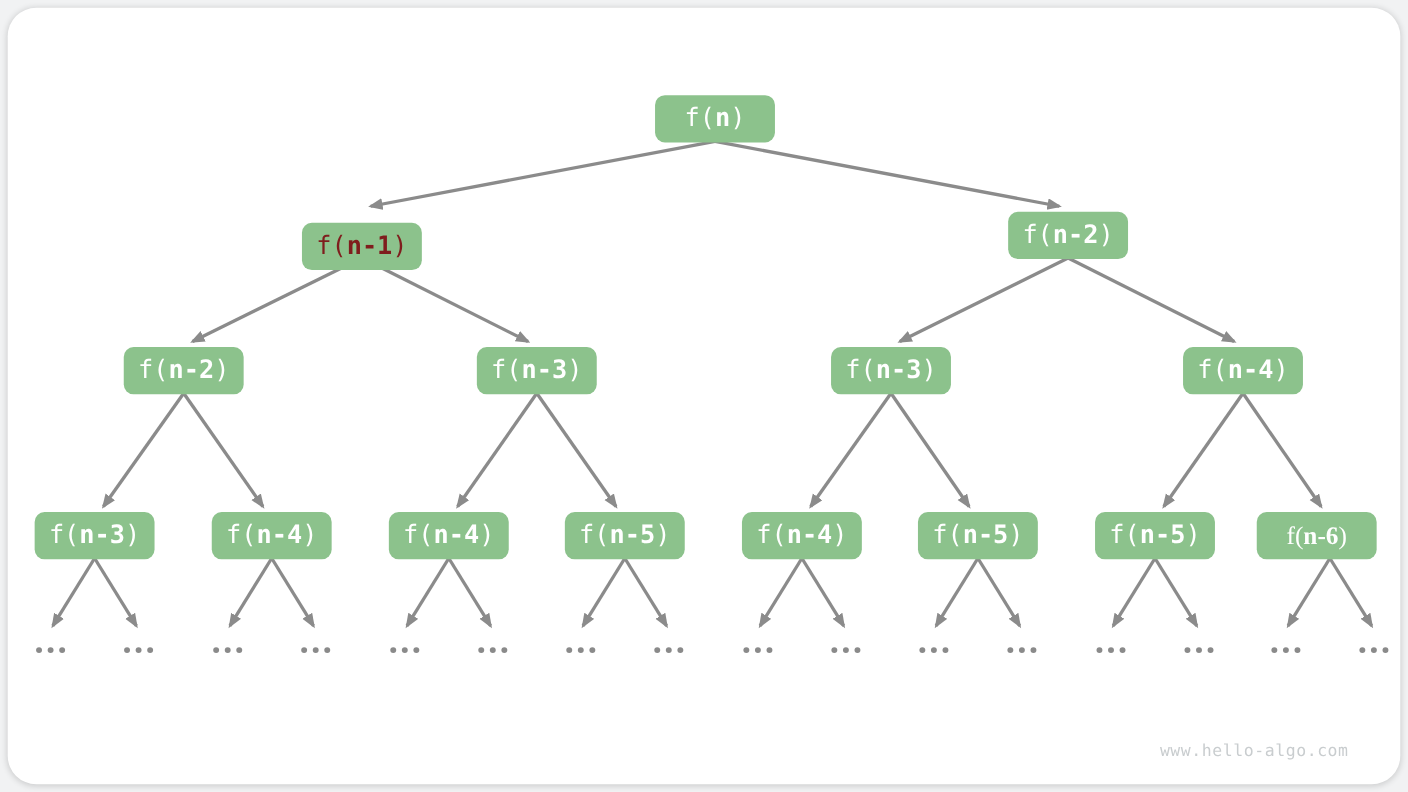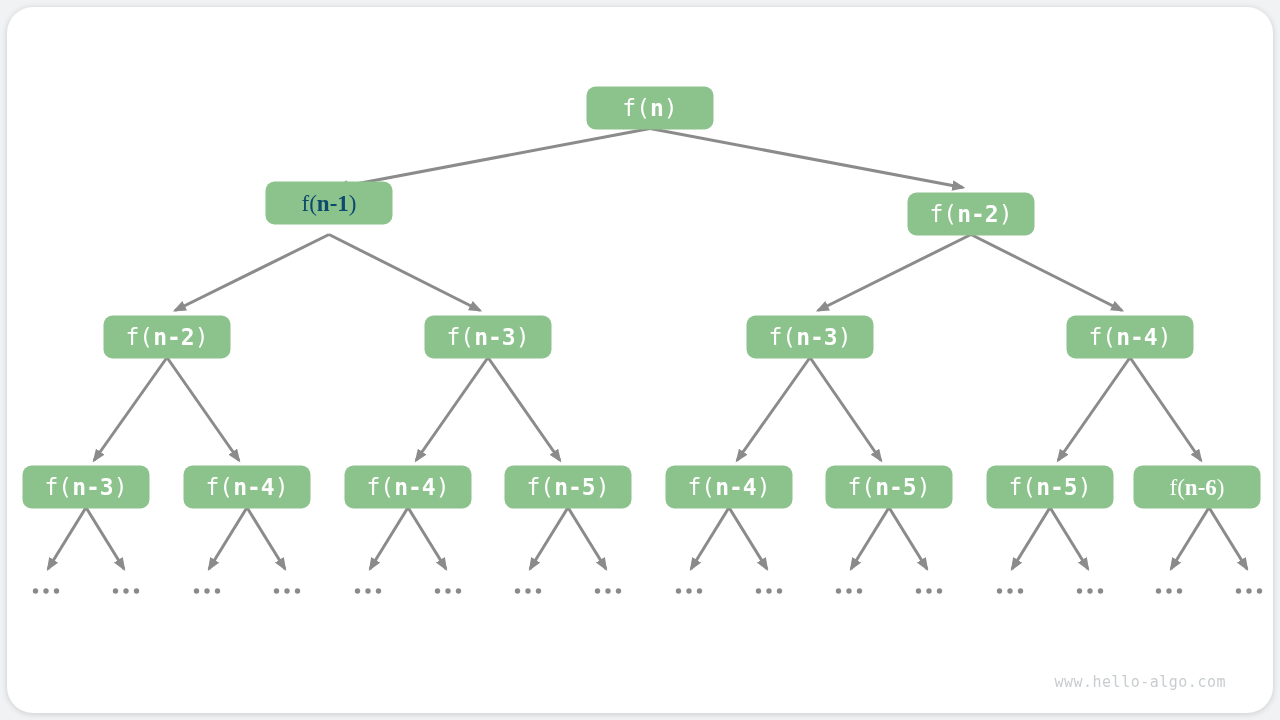--- a/index.html
+++ b/index.html
@@ -26,21 +26,21 @@
     width: 1280px; height: 720px;
     pointer-events: none;
   }
   .nodes-layer {
     position: absolute;
     left: 0; top: 0;
     width: 1280px; height: 720px;
   }
   .tree-node {
     position: absolute;
-    width: 127px;
+    width: 109px;
     height: 43px;
     background: var(--node-fill, #8cc28c);
     border-radius: 9px;
     color: #ffffff;
     display: flex;
     align-items: center;
     justify-content: center;
     font-size: 23px;
     line-height: 1;
     white-space: nowrap;
@@ -149,21 +149,21 @@
         <circle cx="1231.5" cy="584" r="2.7" fill="#8a8a8a"></circle>
         <circle cx="1242" cy="584" r="2.7" fill="#8a8a8a"></circle>
         <circle cx="1252.5" cy="584" r="2.7" fill="#8a8a8a"></circle>
       </g>
   </svg>
 
   <div class="nodes-layer">
       <div class="tree-node" style="left: 643px; top: 101px; color: rgb(255, 255, 255);">
       <span><span class="prefix">f(</span><span class="arg">n</span><span class="suffix">)</span></span>
     </div>
-      <div class="tree-node" style="left: 322px; top: 196px; color: #0c4a6e; font-family: Liberation Serif, serif;">
+      <div class="tree-node" style="left: 322px; top: 217px; color: #7f1d1d;">
       <span><span class="prefix">f(</span><span class="arg">n-1</span><span class="suffix">)</span></span>
     </div>
       <div class="tree-node" style="left: 964px; top: 207px; color: rgb(255, 255, 255);">
       <span><span class="prefix">f(</span><span class="arg">n-2</span><span class="suffix">)</span></span>
     </div>
       <div class="tree-node" style="left: 160px; top: 330px; color: rgb(255, 255, 255);">
       <span><span class="prefix">f(</span><span class="arg">n-2</span><span class="suffix">)</span></span>
     </div>
       <div class="tree-node" style="left: 481px; top: 330px; color: rgb(255, 255, 255);">
       <span><span class="prefix">f(</span><span class="arg">n-3</span><span class="suffix">)</span></span>

